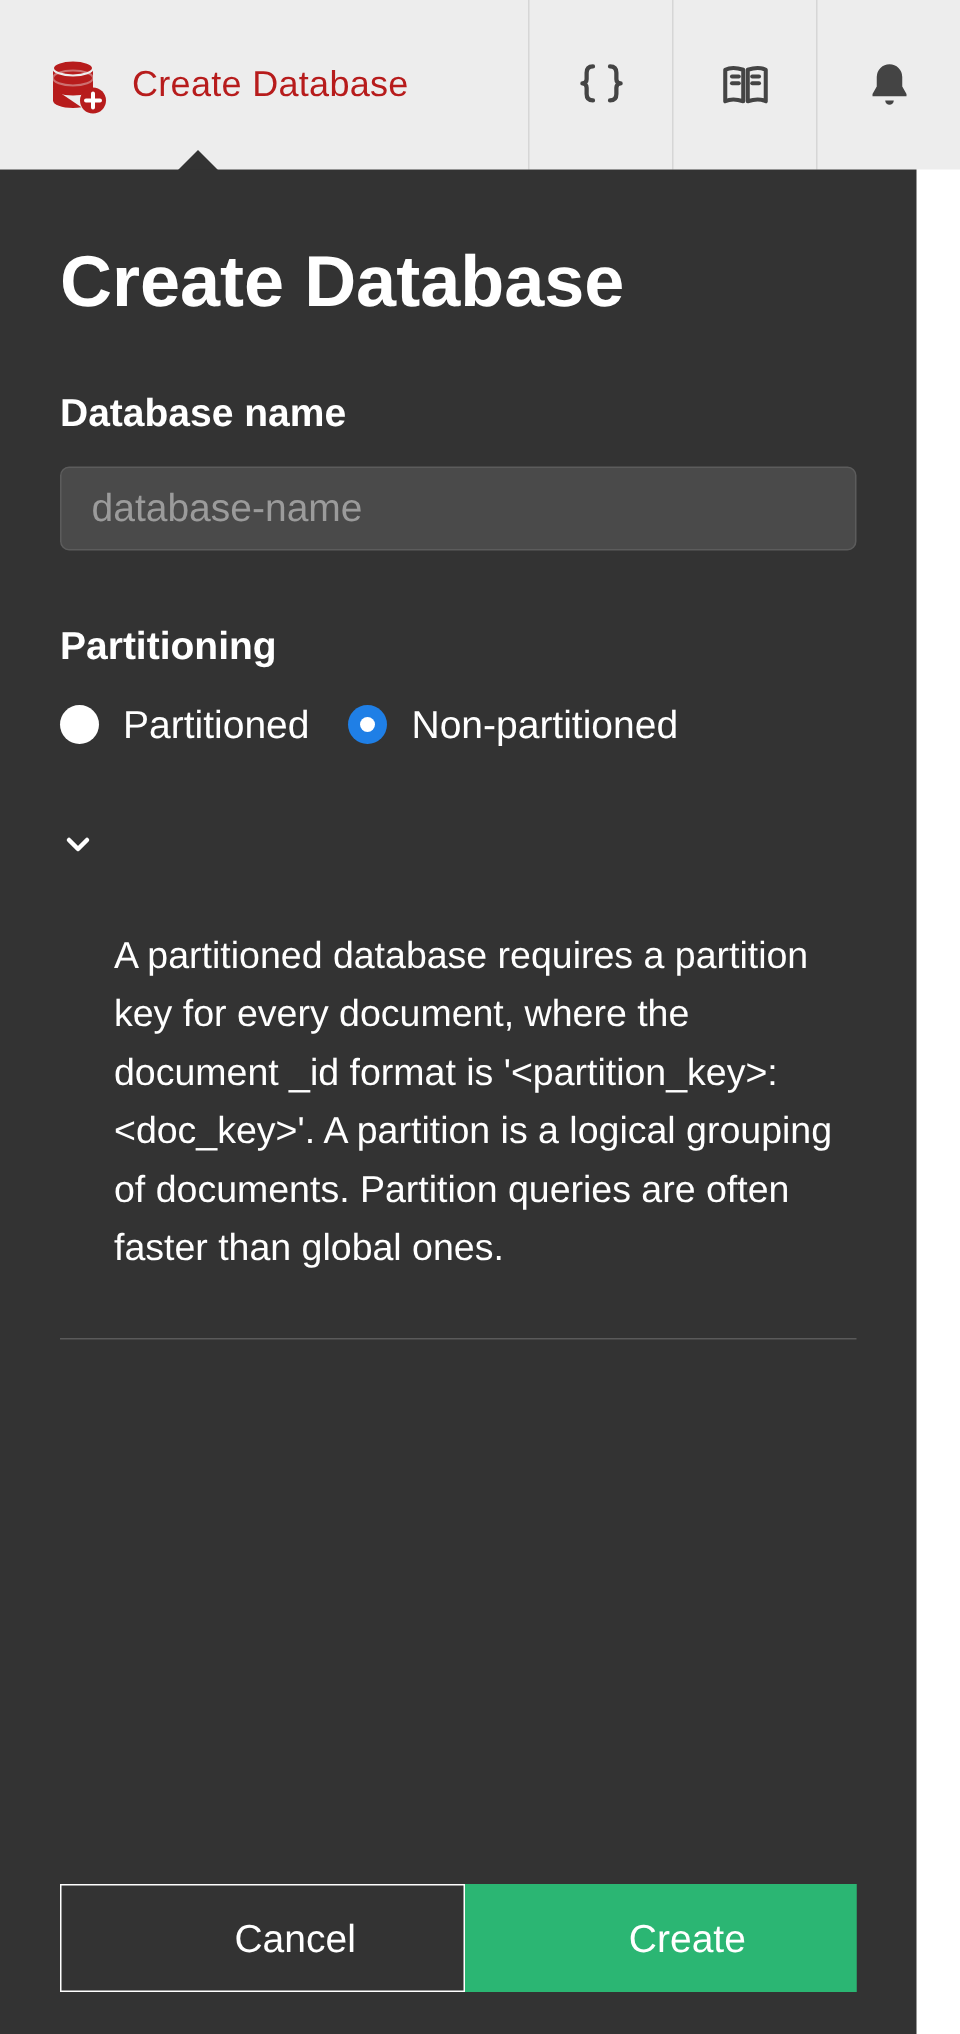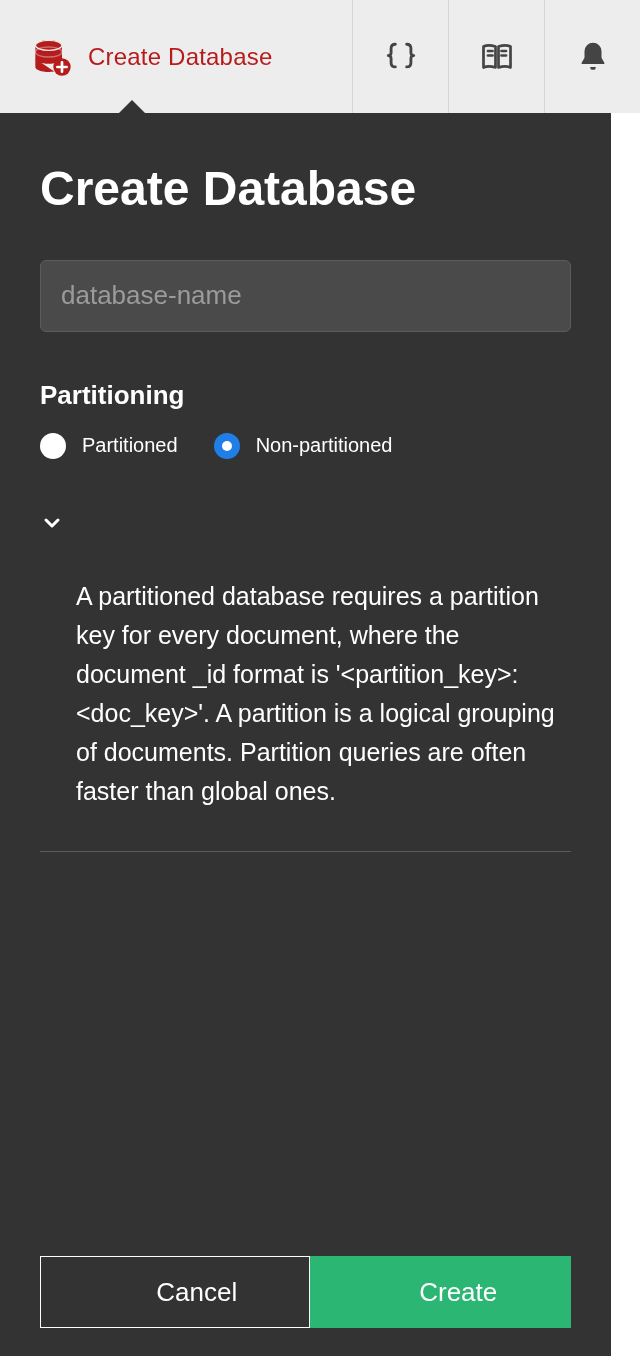--- a/index.html
+++ b/index.html
@@ -72,43 +72,43 @@
     line-height: 1.1;
     margin-bottom: 44px;
   }
   .field-label {
     font-size: 26px;
     font-weight: 700;
     margin-bottom: 20px;
   }
   .text-input {
     width: 100%;
-    height: 72px;
+    height: 56px;
     background: #4a4a4a;
     border: 1px solid #5c5c5c;
     border-radius: 6px;
     padding: 0 20px;
     font-size: 26px;
     color: #f0abfc;
     outline: none;
   }
   .text-input::placeholder { color: #9b9b9b; }
 
   .section-label {
     font-size: 26px;
     font-weight: 700;
     margin-top: 48px;
     margin-bottom: 22px;
   }
 
   .radio-row {
     display: flex;
     align-items: center;
-    gap: 36px;
-    font-size: 20px;
+    gap: 26px;
+    font-size: 26px;
   }
   .radio-option {
     display: flex;
     align-items: center;
     gap: 16px;
     cursor: pointer;
     user-select: none;
   }
   .radio-circle {
     width: 26px; height: 26px;
@@ -225,20 +225,21 @@
         </svg>
       </span>
     </div>
     <div class="tab-pointer"></div>
   </div>
 
   <div class="panel-wrap">
     <div class="panel">
       <h1 class="panel-title">Create Database</h1>
 
+      <div class="field-label">Database name</div>
       <input class="text-input" type="text" placeholder="database-name" style="">
 
       <div class="section-label">Partitioning</div>
 
       <div class="radio-row">
         <div class="radio-option unselected">
           <span class="radio-circle"></span>
           <span>Partitioned</span>
         </div>
         <div class="radio-option">

